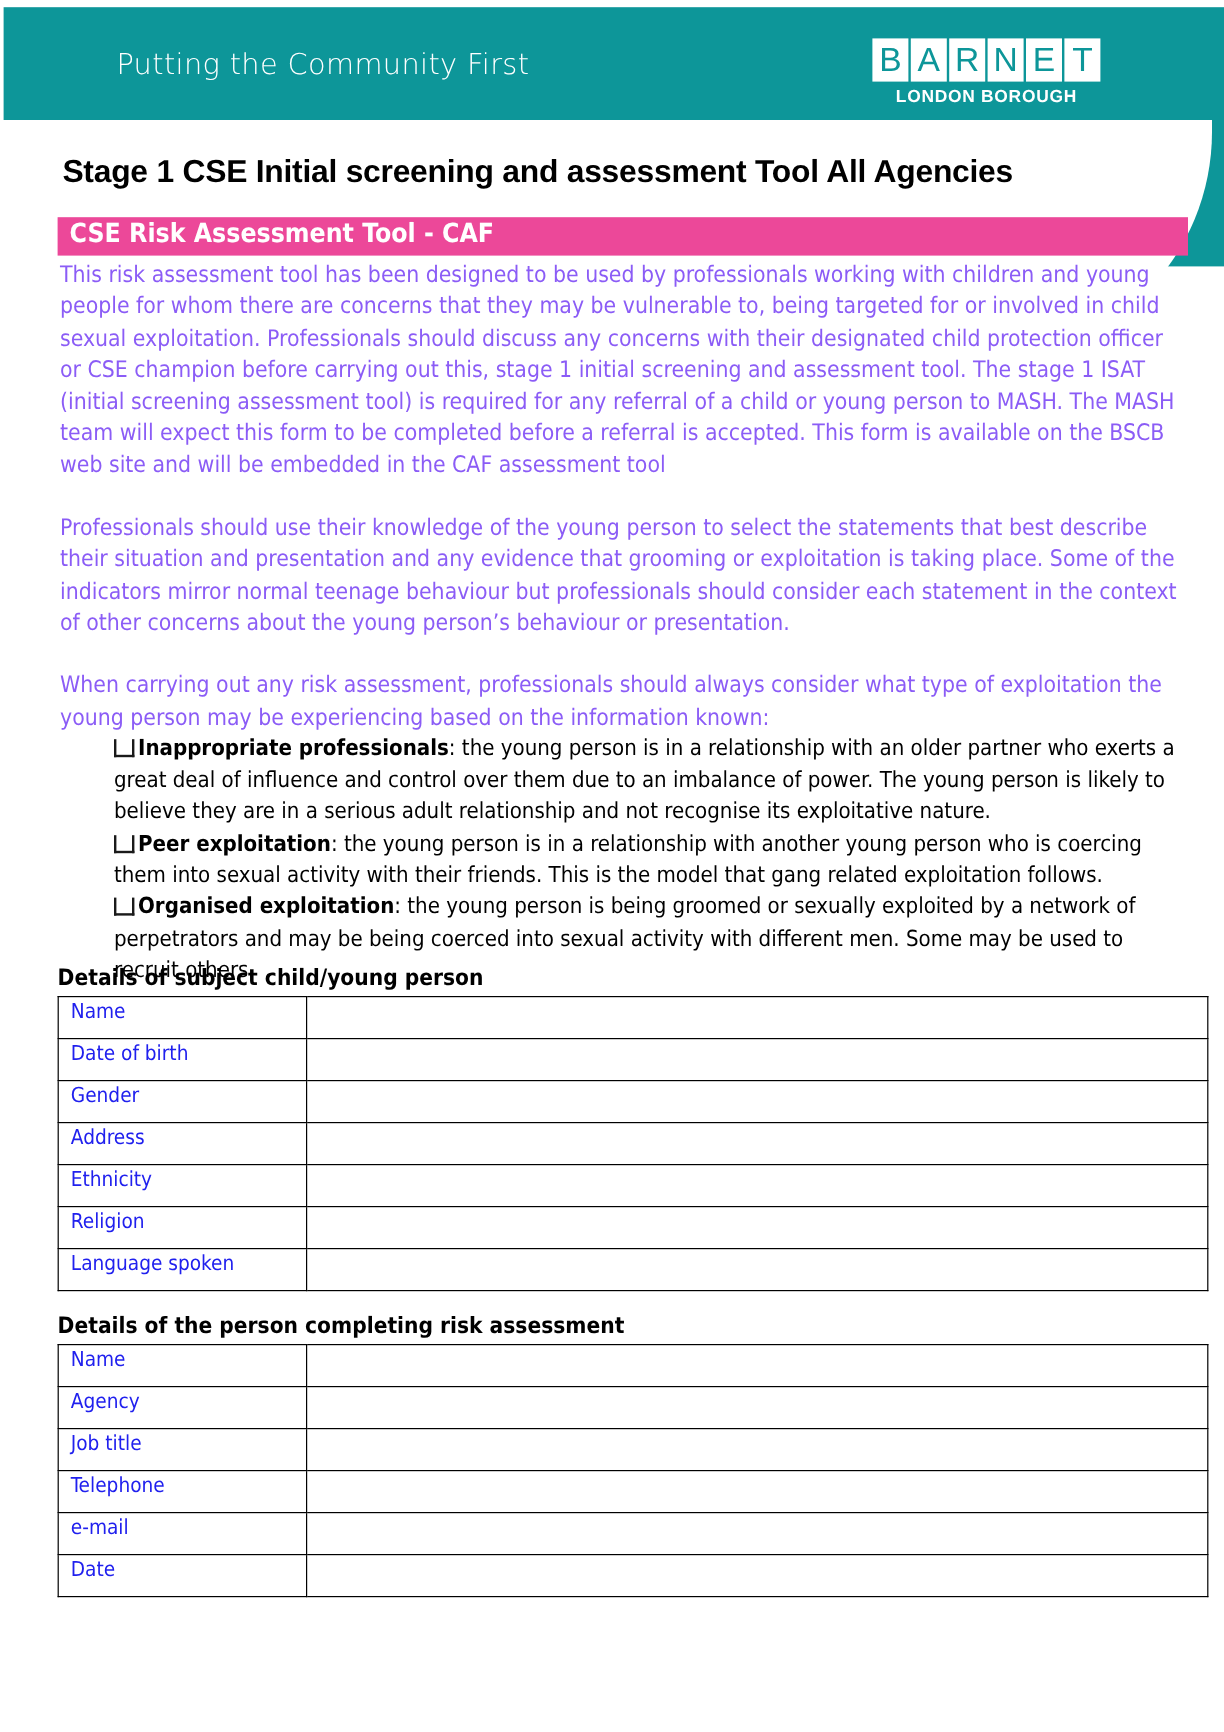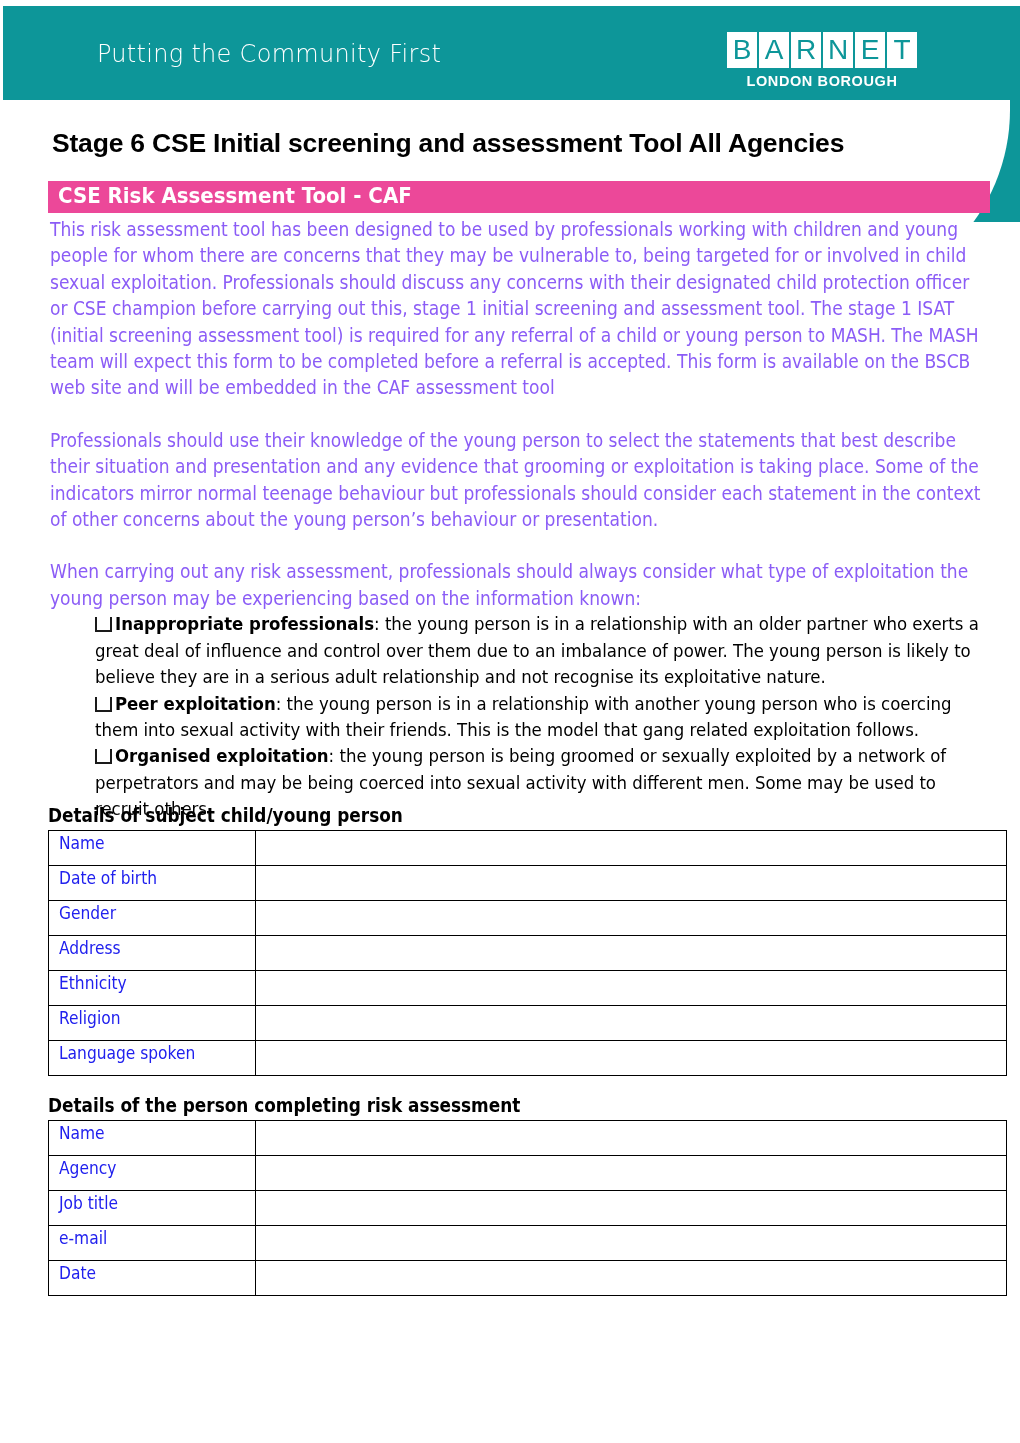--- a/index.html
+++ b/index.html
@@ -218,21 +218,21 @@
       <span>A</span>
       <span>R</span>
       <span>N</span>
       <span>E</span>
       <span>T</span>
     </div>
     <div class="logo-sub">LONDON BOROUGH</div>
   </div>
 </div>
 
-<div class="doc-title">Stage 6 CSE Initial screening and assessment Tool All Agencies</div>
+<div class="doc-title">Stage 1 CSE Initial screening and assessment Tool All Agencies</div>
 
 <div class="section-bar">
   <div class="section-bar-label">CSE Risk Assessment Tool - CAF</div>
 </div>
 
 <div class="content">
 
   <p class="para">This risk assessment tool has been designed to be used by professionals working with children and young people for whom there are concerns that they may be vulnerable to, being targeted for or involved in child sexual exploitation. Professionals should discuss any concerns with their designated child protection officer or CSE champion before carrying out this, stage 1 initial screening and assessment tool. The stage 1 ISAT (initial screening assessment tool) is required for any referral of a child or young person to MASH. The MASH team will expect this form to be completed before a referral is accepted. This form is available on the BSCB web site and will be embedded in the CAF assessment tool</p>
 
   <p class="para gap-para">Professionals should use their knowledge of the young person to select the statements that best describe their situation and presentation and any evidence that grooming or exploitation is taking place. Some of the indicators mirror normal teenage behaviour but professionals should consider each statement in the context of other concerns about the young person’s behaviour or presentation.</p>
@@ -298,20 +298,24 @@
       </tr>
       <tr>
         <td class="label-cell">Agency</td>
         <td class="value-cell"></td>
       </tr>
       <tr>
         <td class="label-cell">Job title</td>
         <td class="value-cell"></td>
       </tr>
       <tr>
+        <td class="label-cell">Telephone</td>
+        <td class="value-cell"></td>
+      </tr>
+      <tr>
         <td class="label-cell">e-mail</td>
         <td class="value-cell"></td>
       </tr>
       <tr>
         <td class="label-cell">Date</td>
         <td class="value-cell"></td>
       </tr>
     </tbody>
   </table>
 </div>

